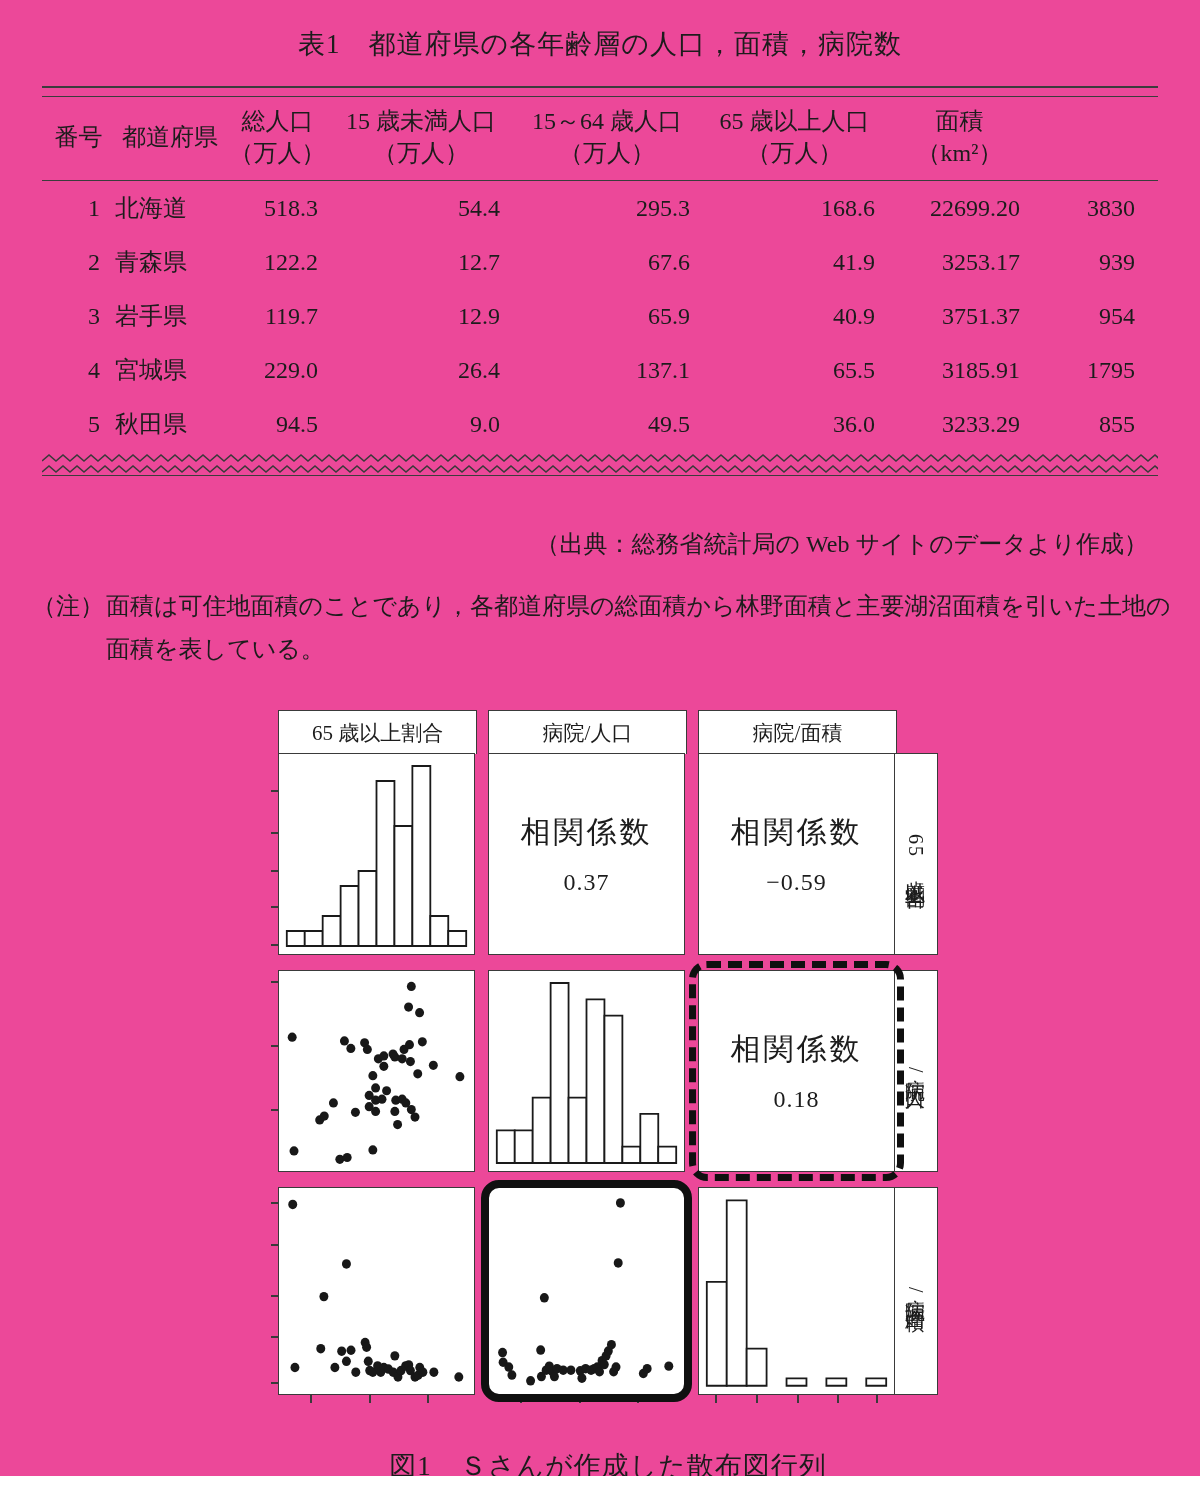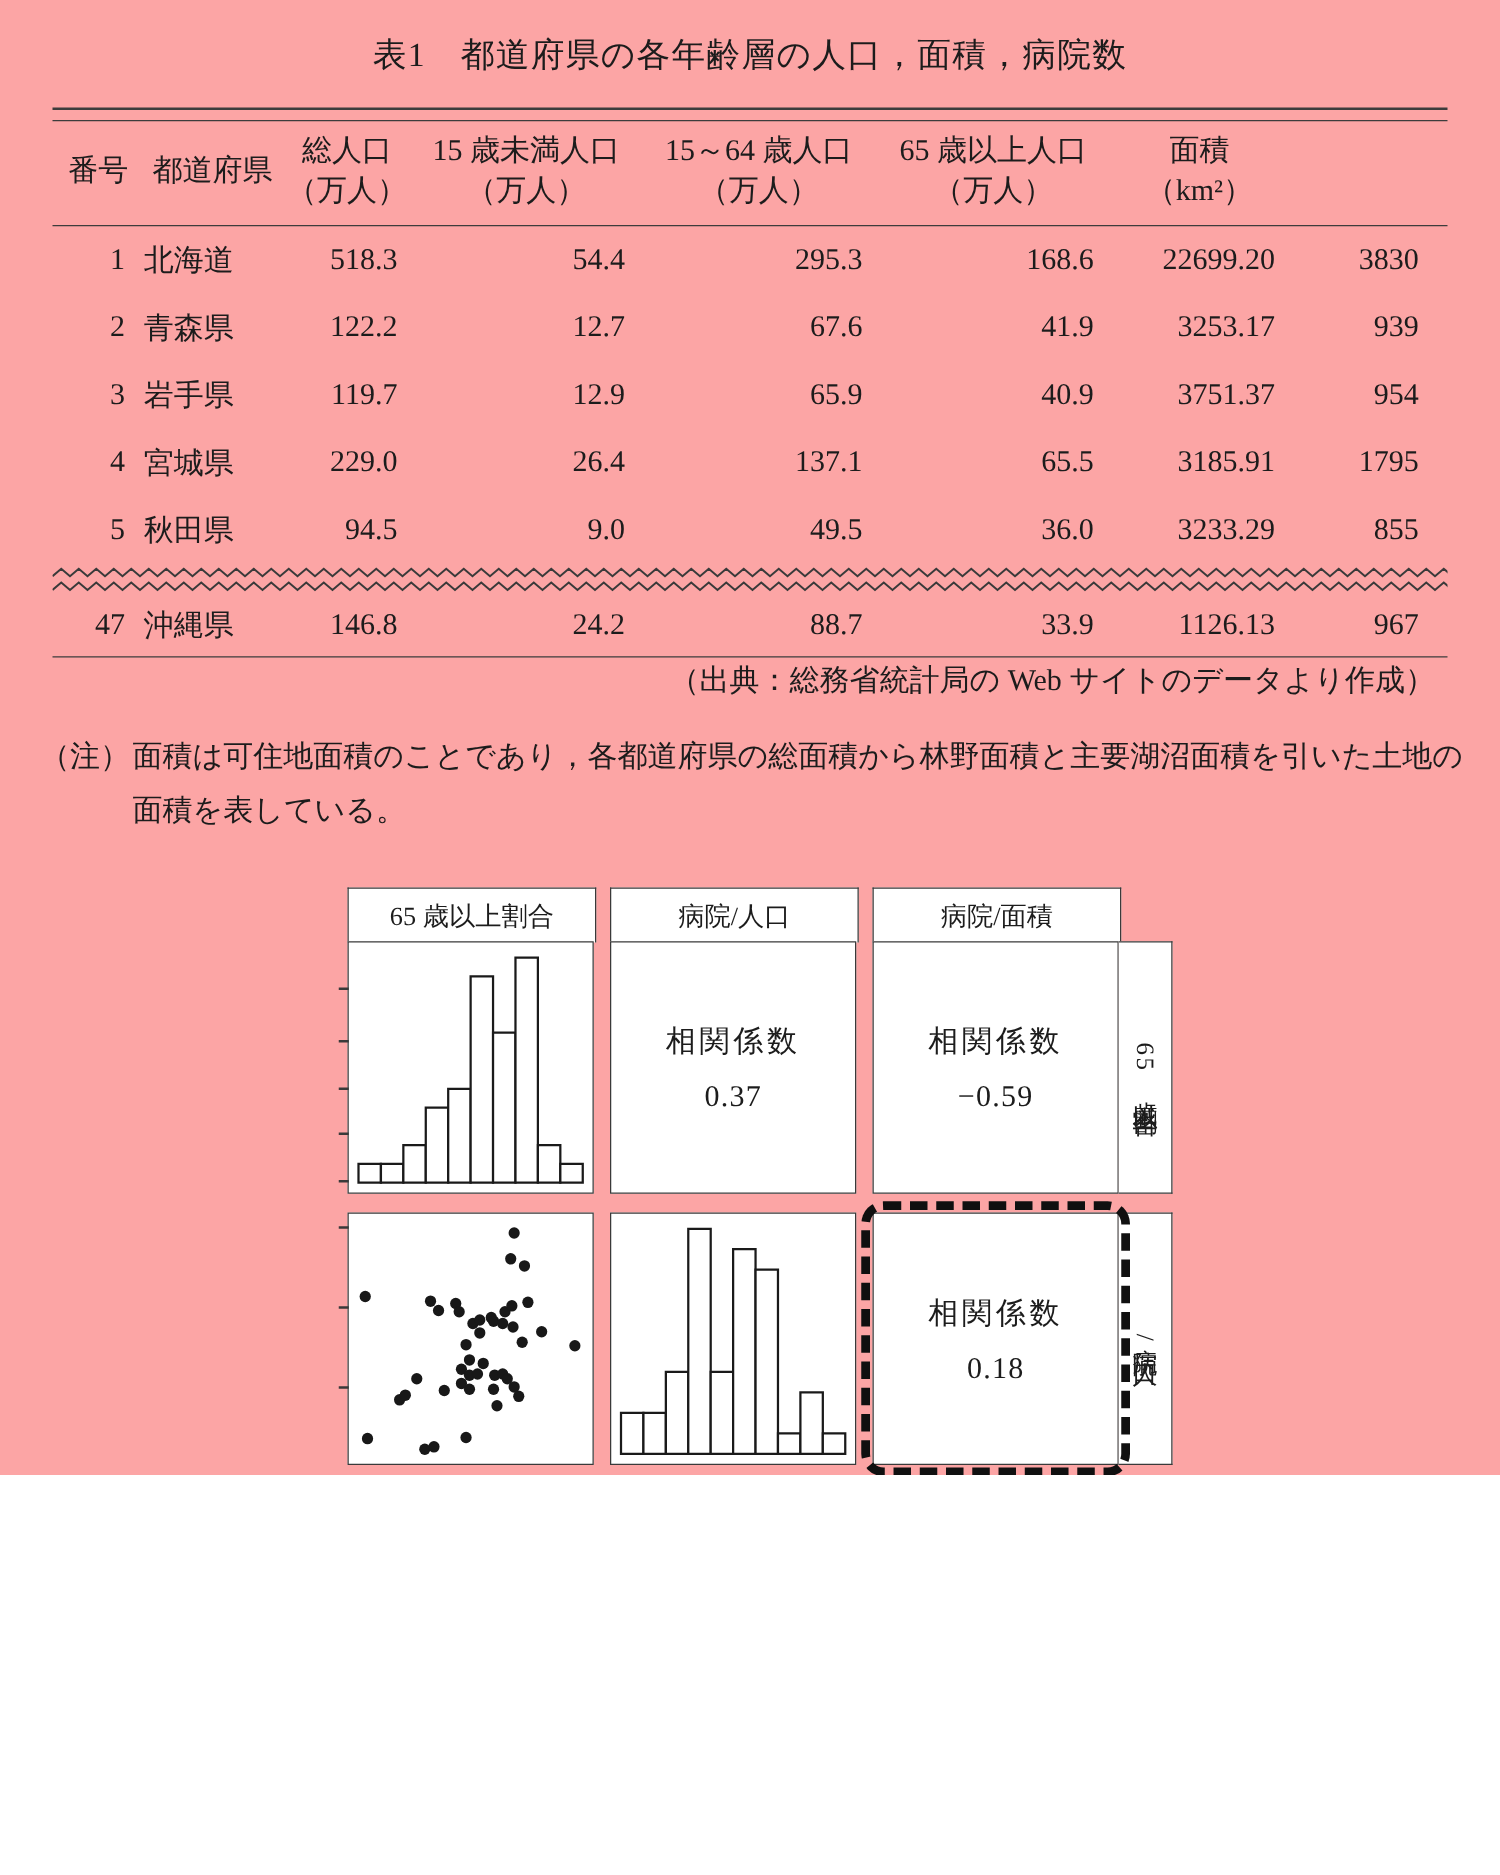--- a/index.html
+++ b/index.html
@@ -1,17 +1,17 @@
 <!DOCTYPE html>
 <html><head>
 <meta charset="utf-8">
 <style>
   html,body{margin:0;padding:0;background:#fff;}
   body{width:1200px;height:1500px;font-family:"Liberation Serif","DejaVu Serif",serif;color:#1c1c1c;}
-  .page{position:relative;width:1200px;height:1180px;overflow:hidden;background:#fca5a5;}
+  .page{position:relative;width:1200px;height:1476px;overflow:hidden;background:#ec4899;}
 
   
   .table-title{position:absolute;top:26px;left:0;width:100%;text-align:center;font-size:27px;letter-spacing:1px;}
   .tablewrap{position:absolute;left:42px;top:86px;width:1116px;font-family:Liberation Serif, serif;}
   .rule-double{height:8px;border-top:2px solid #3c3c3c;border-bottom:1.5px solid #3c3c3c;}
   .grid8{display:grid;grid-template-columns:73px 110px 105px 182px 190px 185px 145px 116px;}
   .thead{padding:9px 0 11px 0;border-bottom:1.5px solid #3c3c3c;}
   .th{font-size:24px;line-height:1.32;text-align:center;display:flex;flex-direction:column;justify-content:center;}
   .trow{height:54px;align-items:center;font-size:24px;}
   .lastrow{height:50px;}
@@ -33,21 +33,21 @@
   .mhead{position:absolute;top:0;height:43px;width:197px;border:1.4px solid #3a3a3a;border-bottom:none;
          display:flex;align-items:center;justify-content:center;font-size:21px;background:#fff;}
   .mcell{position:absolute;width:197px;border:1.4px solid #3a3a3a;background:#fff;box-sizing:border-box;}
   .colA{left:0;}.colB{left:210px;}.colC{left:420px;}
   .rowA{top:43px;height:202px;}.rowB{top:260px;height:202px;}.rowC{top:477px;height:208px;}
   .vlabel{position:absolute;left:617px;width:43px;border:1.4px solid #3a3a3a;border-left:none;box-sizing:border-box;
           display:flex;align-items:center;justify-content:center;background:#fff;}
   .vlabel span{writing-mode:vertical-rl;text-orientation:mixed;font-size:20px;letter-spacing:2px;}
   .mcell svg{position:absolute;left:0;top:0;width:100%;height:100%;}
   .corrcell{display:flex;flex-direction:column;align-items:center;justify-content:center;gap:16px;}
-  .corr-label{font-size:24px;letter-spacing:3px;}
+  .corr-label{font-size:30px;letter-spacing:3px;}
   .corr-value{font-size:24px;letter-spacing:1px;}
   .tick-y{position:absolute;left:-8px;width:8px;height:2px;background:#3a3a3a;}
   .tick-x{position:absolute;bottom:-9px;width:2px;height:9px;background:#3a3a3a;}
   .hl-dashed{position:absolute;left:411px;top:251px;width:215px;height:220px;border:7px dashed #101010;
              border-radius:18px;box-sizing:border-box;pointer-events:none;}
   .hl-solid{position:absolute;left:203px;top:470px;width:211px;height:222px;border:8px solid #101010;
             border-radius:18px;box-sizing:border-box;pointer-events:none;}
   .fig-caption{position:absolute;top:1448px;left:0;width:1216px;text-align:center;font-size:27px;letter-spacing:1px;}
 </style>
 </head>
@@ -136,30 +136,20 @@
           <div class="td c4">49.5</div>
           <div class="td c5">36.0</div>
           <div class="td c6">3233.29</div>
           <div class="td c7">855</div>
         </div>
         <div class="wavybreak">
           <svg width="1116" height="24">
             <path d="M0 10 L7 4 L14 10 L21 4 L28 10 L35 4 L42 10 L49 4 L56 10 L63 4 L70 10 L77 4 L84 10 L91 4 L98 10 L105 4 L112 10 L119 4 L126 10 L133 4 L140 10 L147 4 L154 10 L161 4 L168 10 L175 4 L182 10 L189 4 L196 10 L203 4 L210 10 L217 4 L224 10 L231 4 L238 10 L245 4 L252 10 L259 4 L266 10 L273 4 L280 10 L287 4 L294 10 L301 4 L308 10 L315 4 L322 10 L329 4 L336 10 L343 4 L350 10 L357 4 L364 10 L371 4 L378 10 L385 4 L392 10 L399 4 L406 10 L413 4 L420 10 L427 4 L434 10 L441 4 L448 10 L455 4 L462 10 L469 4 L476 10 L483 4 L490 10 L497 4 L504 10 L511 4 L518 10 L525 4 L532 10 L539 4 L546 10 L553 4 L560 10 L567 4 L574 10 L581 4 L588 10 L595 4 L602 10 L609 4 L616 10 L623 4 L630 10 L637 4 L644 10 L651 4 L658 10 L665 4 L672 10 L679 4 L686 10 L693 4 L700 10 L707 4 L714 10 L721 4 L728 10 L735 4 L742 10 L749 4 L756 10 L763 4 L770 10 L777 4 L784 10 L791 4 L798 10 L805 4 L812 10 L819 4 L826 10 L833 4 L840 10 L847 4 L854 10 L861 4 L868 10 L875 4 L882 10 L889 4 L896 10 L903 4 L910 10 L917 4 L924 10 L931 4 L938 10 L945 4 L952 10 L959 4 L966 10 L973 4 L980 10 L987 4 L994 10 L1001 4 L1008 10 L1015 4 L1022 10 L1029 4 L1036 10 L1043 4 L1050 10 L1057 4 L1064 10 L1071 4 L1078 10 L1085 4 L1092 10 L1099 4 L1106 10 L1113 4 L1120 10" fill="none" stroke="#3a3a3a" stroke-width="1.6"></path>
             <path d="M0 21 L7 15 L14 21 L21 15 L28 21 L35 15 L42 21 L49 15 L56 21 L63 15 L70 21 L77 15 L84 21 L91 15 L98 21 L105 15 L112 21 L119 15 L126 21 L133 15 L140 21 L147 15 L154 21 L161 15 L168 21 L175 15 L182 21 L189 15 L196 21 L203 15 L210 21 L217 15 L224 21 L231 15 L238 21 L245 15 L252 21 L259 15 L266 21 L273 15 L280 21 L287 15 L294 21 L301 15 L308 21 L315 15 L322 21 L329 15 L336 21 L343 15 L350 21 L357 15 L364 21 L371 15 L378 21 L385 15 L392 21 L399 15 L406 21 L413 15 L420 21 L427 15 L434 21 L441 15 L448 21 L455 15 L462 21 L469 15 L476 21 L483 15 L490 21 L497 15 L504 21 L511 15 L518 21 L525 15 L532 21 L539 15 L546 21 L553 15 L560 21 L567 15 L574 21 L581 15 L588 21 L595 15 L602 21 L609 15 L616 21 L623 15 L630 21 L637 15 L644 21 L651 15 L658 21 L665 15 L672 21 L679 15 L686 21 L693 15 L700 21 L707 15 L714 21 L721 15 L728 21 L735 15 L742 21 L749 15 L756 21 L763 15 L770 21 L777 15 L784 21 L791 15 L798 21 L805 15 L812 21 L819 15 L826 21 L833 15 L840 21 L847 15 L854 21 L861 15 L868 21 L875 15 L882 21 L889 15 L896 21 L903 15 L910 21 L917 15 L924 21 L931 15 L938 21 L945 15 L952 21 L959 15 L966 21 L973 15 L980 21 L987 15 L994 21 L1001 15 L1008 21 L1015 15 L1022 21 L1029 15 L1036 21 L1043 15 L1050 21 L1057 15 L1064 21 L1071 15 L1078 21 L1085 15 L1092 21 L1099 15 L1106 21 L1113 15 L1120 21" fill="none" stroke="#3a3a3a" stroke-width="1.6"></path>
           </svg>
-        </div>
-        <div class="trow grid8 lastrow">
-          <div class="td c0">47</div>
-          <div class="td c1">沖縄県</div>
-          <div class="td c2">146.8</div>
-          <div class="td c3">24.2</div>
-          <div class="td c4">88.7</div>
-          <div class="td c5">33.9</div>
-          <div class="td c6">1126.13</div>
-          <div class="td c7">967</div>
         </div>
       </div>
   </div>
 
   <div class="source">（出典：総務省統計局の Web サイトのデータより作成）</div>
 
   <div class="note">
     <span class="note-label">（注）</span>
     <span class="note-text">面積は可住地面積のことであり，各都道府県の総面積から林野面積と主要湖沼面積を引いた土地の面積を表している。</span>
   </div>

